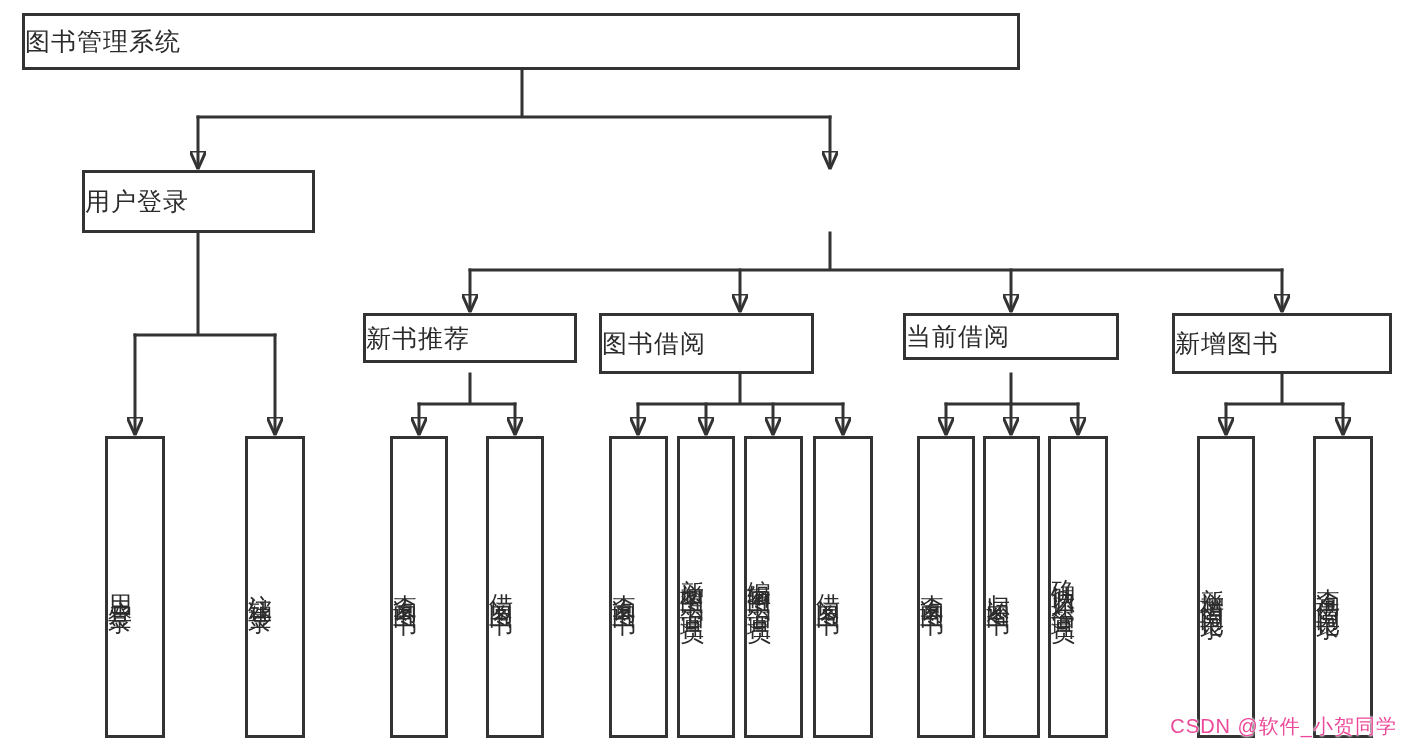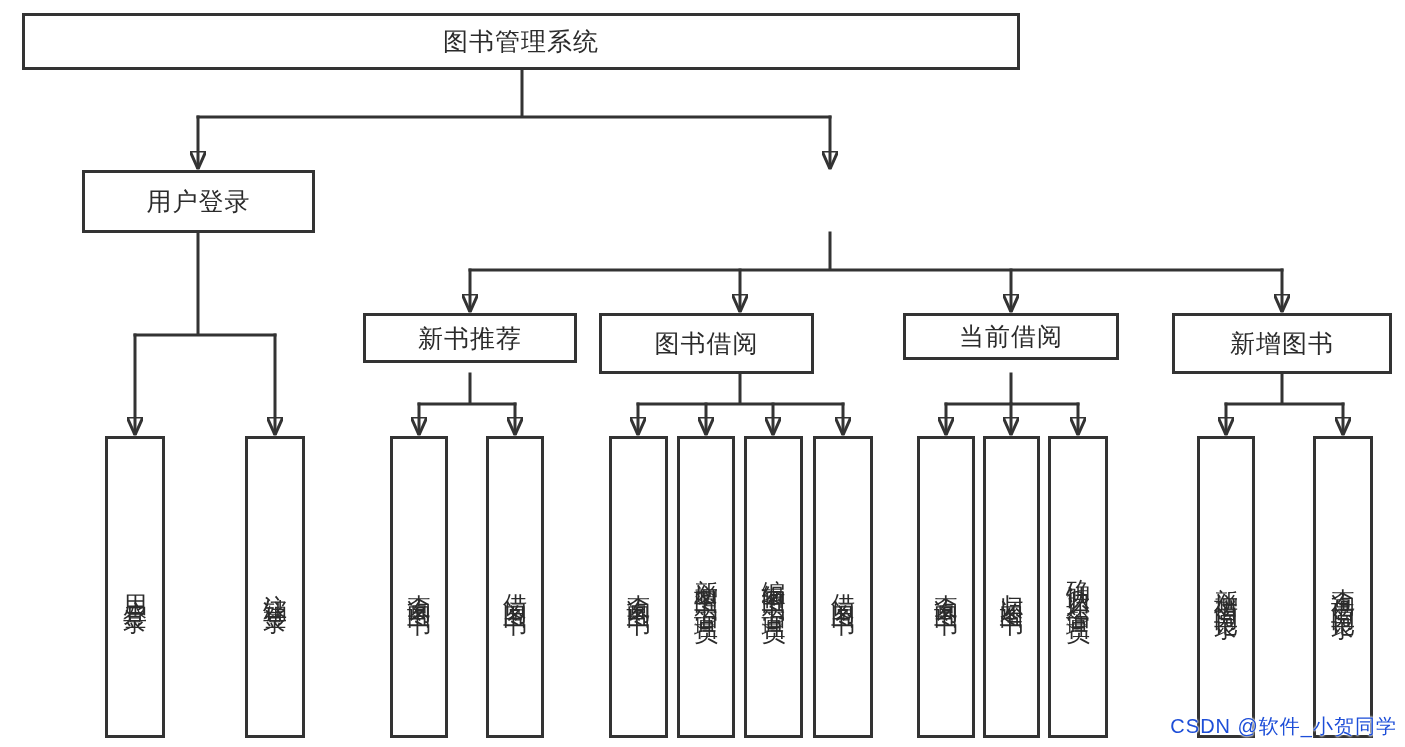--- a/index.html
+++ b/index.html
@@ -6,29 +6,29 @@
   html, body { margin: 0; padding: 0; background: #ffffff; }
   #canvas {
     position: relative; width: 1405px; height: 747px; background: #ffffff;
     overflow: hidden; font-family: "Liberation Sans", "DejaVu Sans", sans-serif;
     color: #2b2b2b;
   }
   #connectors { position: absolute; left: 0; top: 0; width: 1405px; height: 747px; }
   #connectors path { stroke: #333333; stroke-width: 3; fill: none; stroke-linecap: square; }
   .node {
     position: absolute; background: #ffffff; border: 3px solid #333333;
-    display: flex; align-items: center; justify-content: center;
+    display: flex; align-items: center; 
   }
   .node-h span { font-size: 25px; letter-spacing: 1px; white-space: nowrap; }
   .node-v span {
     writing-mode: vertical-rl; text-orientation: mixed;
     font-size: 24px; letter-spacing: 6px; line-height: 1;
   }
   .watermark {
-    position: absolute; right: 8px; bottom: 7px; font-size: 20px; color: #1d4ed8;
+    position: absolute; right: 8px; bottom: 7px; font-size: 20px; color: #ec4899;
     letter-spacing: 1px; white-space: nowrap; z-index: 5;
     text-shadow: 0 0 2px #fff, 0 0 2px #fff, 0 0 3px #fff;
     margin-left: 20px;
   }
 </style>
 </head>
 <body>
 
 <div id="canvas">
 

